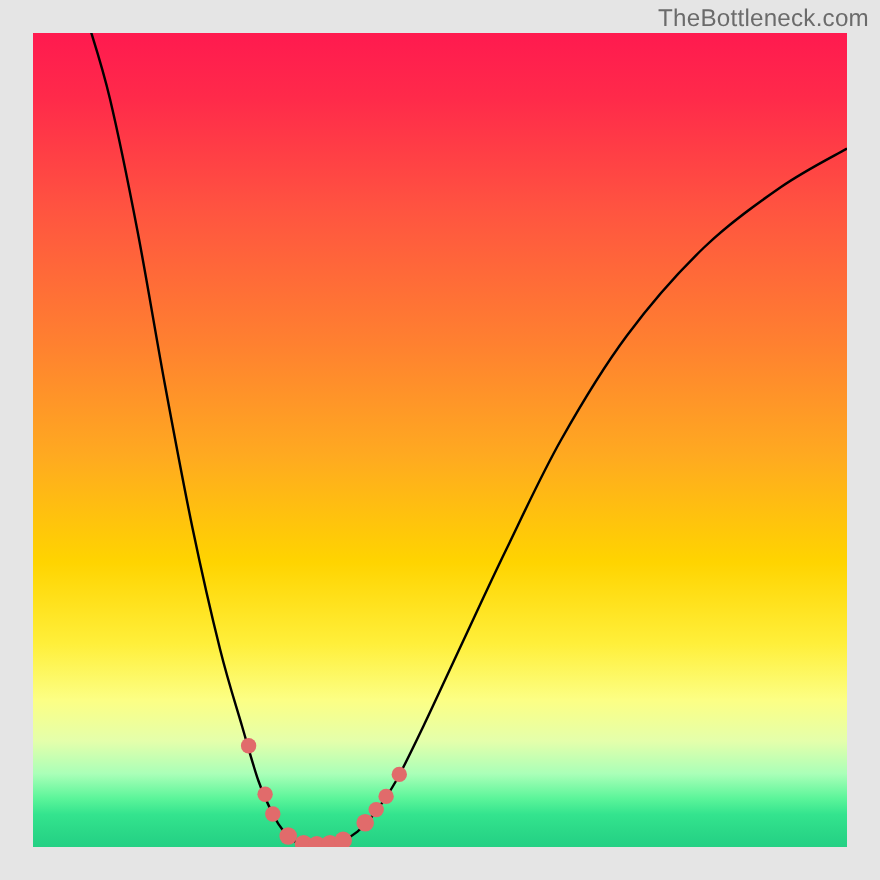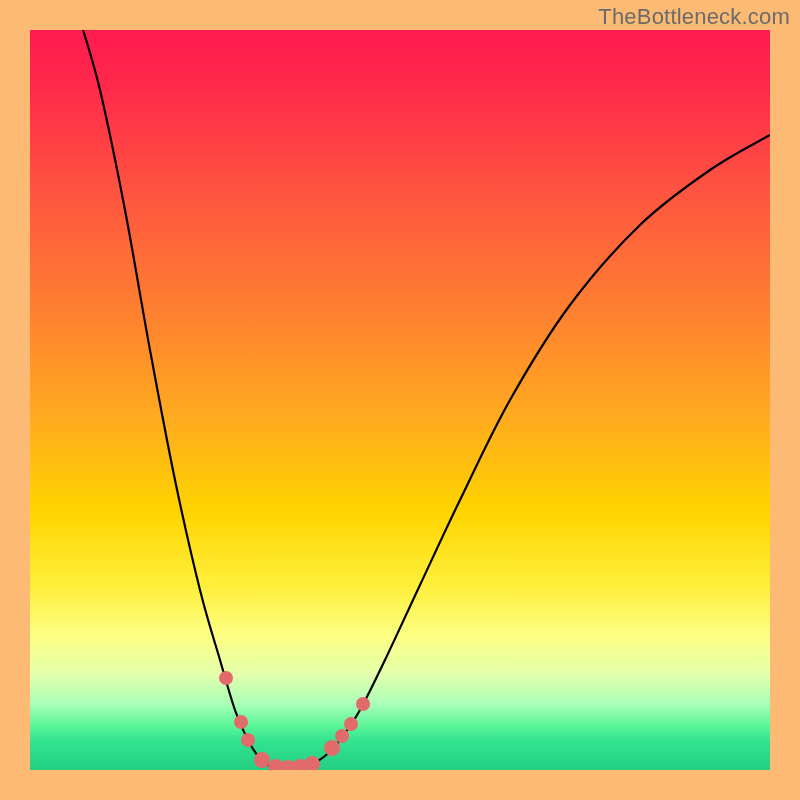--- a/index.html
+++ b/index.html
@@ -10,21 +10,21 @@
     background: #000;
     overflow: hidden;
     font-family: Arial, Helvetica, sans-serif;
   }
   .frame {
     position: absolute;
     left: 0;
     top: 0;
     width: 800px;
     height: 800px;
-    background: #fdba74;
+    background: #e5e5e5;
   }
   .plot {
     position: absolute;
     left: 30px;
     top: 30px;
     width: 740px;
     height: 740px;
     overflow: hidden;
   }
   .gradient {

